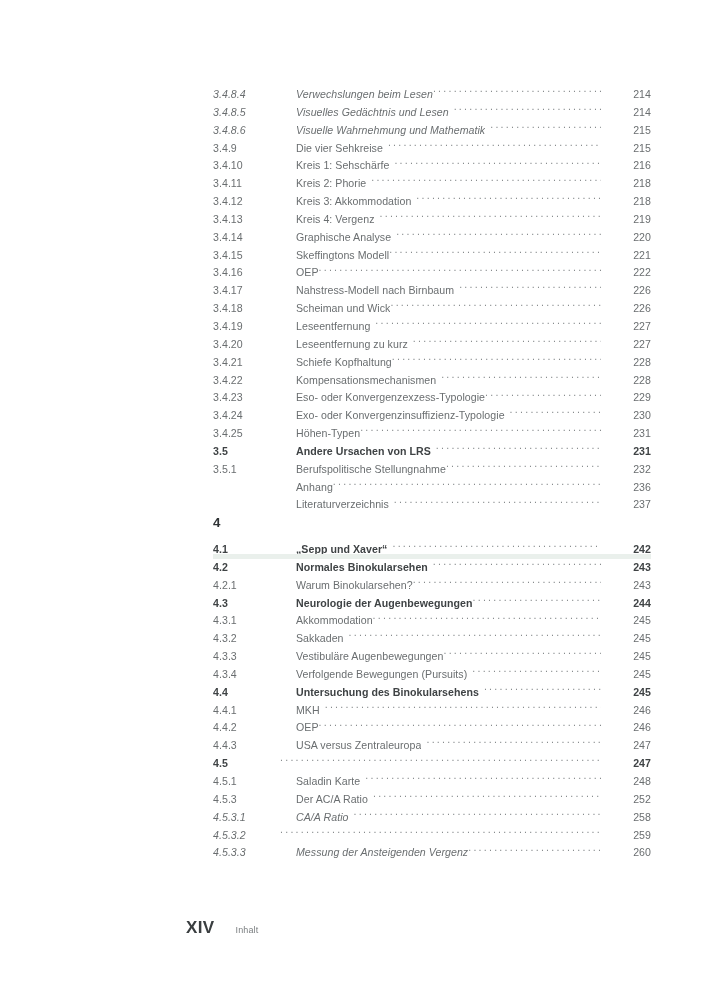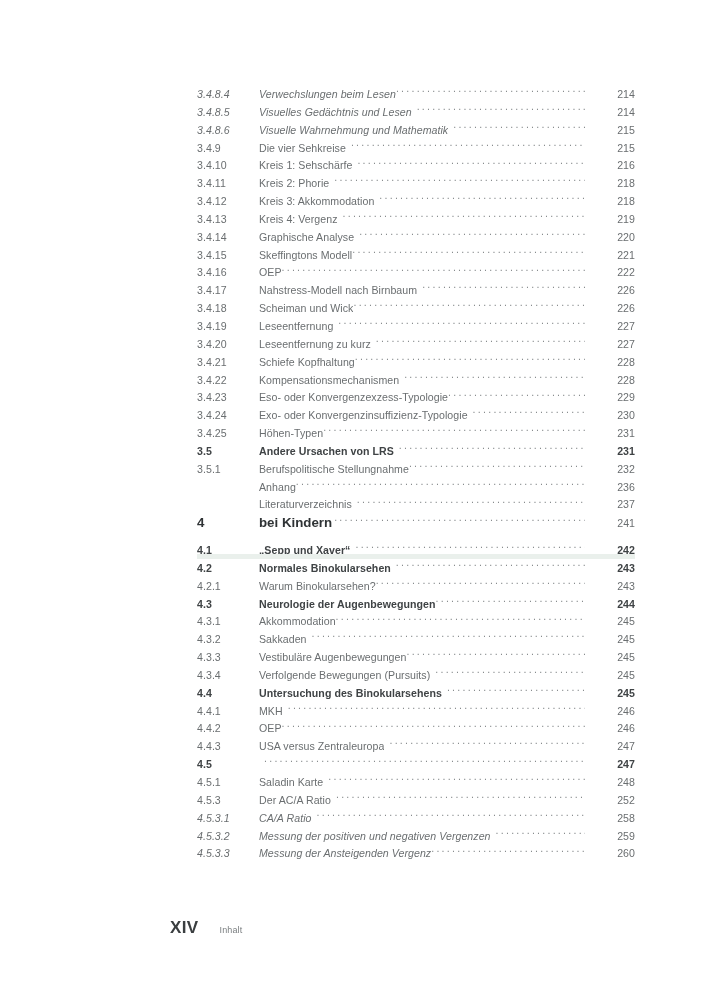--- a/index.html
+++ b/index.html
@@ -12,21 +12,21 @@
     height: 1000px;
     background: #ffffff;
     font-family: "Liberation Sans", sans-serif;
     color: #5b5f61;
     overflow: hidden;
     position: relative;
   }
 
   .page {
     position: absolute;
-    left: 0;
+    left: 16px;
     top: 0;
     width: 690px;
     height: 1000px;
   }
 
   
   .toc-block {
     position: absolute;
     left: 197px;
     width: 438px;
@@ -50,20 +50,21 @@
     flex: 0 0 62px;
     width: 62px;
     overflow: hidden;
   }
 
   .toc-title {
     flex: 0 0 auto;
     max-width: 330px;
     overflow: hidden;
     text-overflow: clip;
+    margin-left: 21px;
   }
 
   .toc-leader {
     flex: 1 1 auto;
     min-width: 6px;
     overflow: hidden;
     position: relative;
     margin: 0 1px 0 2px;
     height: 1em;
   }
@@ -327,25 +328,20 @@
         <span class="toc-title">Literaturverzeichnis</span>
         <span class="toc-leader"></span>
         <span class="toc-page">237</span>
       </div>
     </div>
 
   <div class="toc-block" id="block-chapter4">
       <div class="chapter-head">
         <span class="toc-num">4</span>
         <span class="ch-body">
-          <span class="ch-line2">
-            <span class="ch-text">bei Kindern</span>
-            <span class="toc-leader"></span>
-            <span class="toc-page">241</span>
-          </span>
         </span>
       </div>
       <div class="spacer-sm"></div>
       <div class="toc-row bold gap">
         <span class="toc-num">4.1</span>
         <span class="toc-title">„Sepp und Xaver“</span>
         <span class="toc-leader"></span>
         <span class="toc-page">242</span>
       </div>
       <div class="toc-row bold gap">
@@ -432,21 +428,20 @@
         <span class="toc-page">252</span>
       </div>
       <div class="toc-row italic gap">
         <span class="toc-num">4.5.3.1</span>
         <span class="toc-title">CA/A Ratio</span>
         <span class="toc-leader"></span>
         <span class="toc-page">258</span>
       </div>
       <div class="toc-row italic gap">
         <span class="toc-num">4.5.3.2</span>
-        <span class="toc-title">Messung der positiven und negativen Vergenzen</span>
         <span class="toc-leader"></span>
         <span class="toc-page">259</span>
       </div>
       <div class="toc-row italic tight">
         <span class="toc-num">4.5.3.3</span>
         <span class="toc-title">Messung der Ansteigenden Vergenz</span>
         <span class="toc-leader"></span>
         <span class="toc-page">260</span>
       </div>
     </div>

